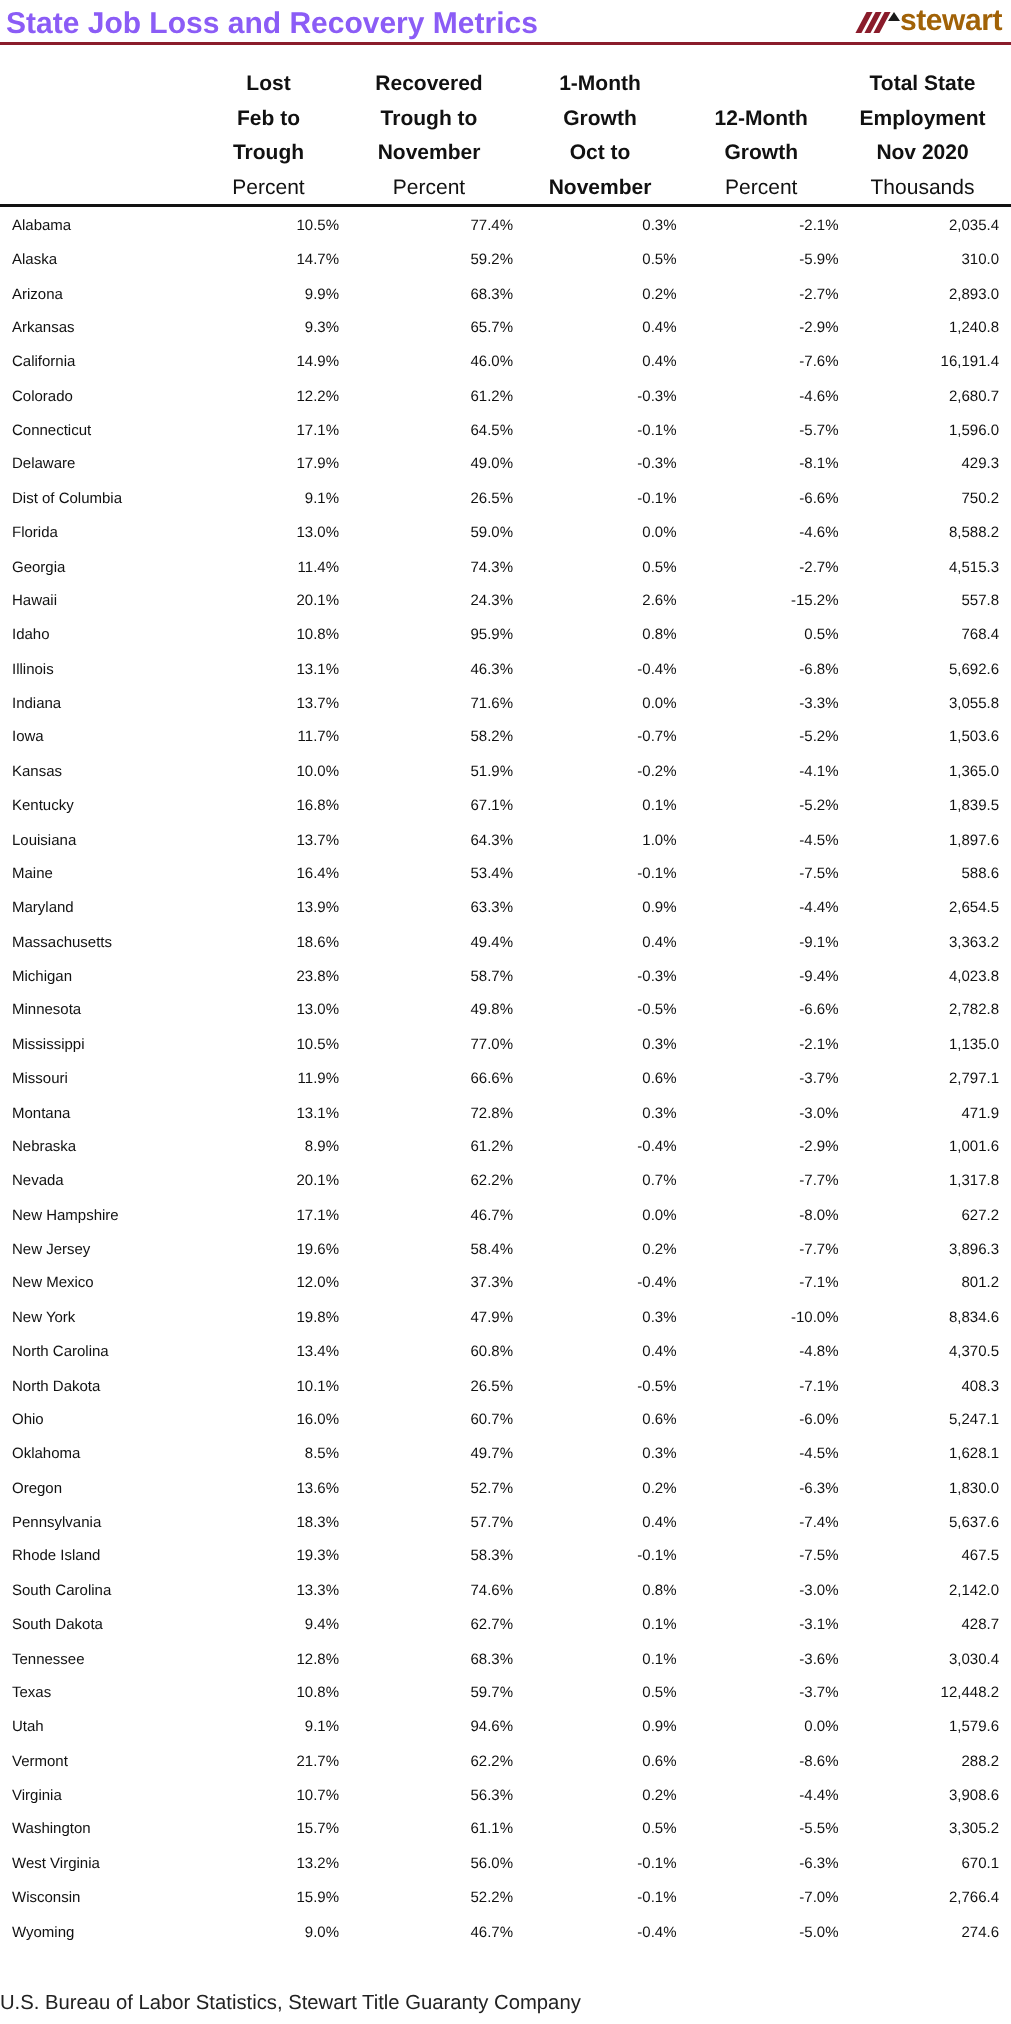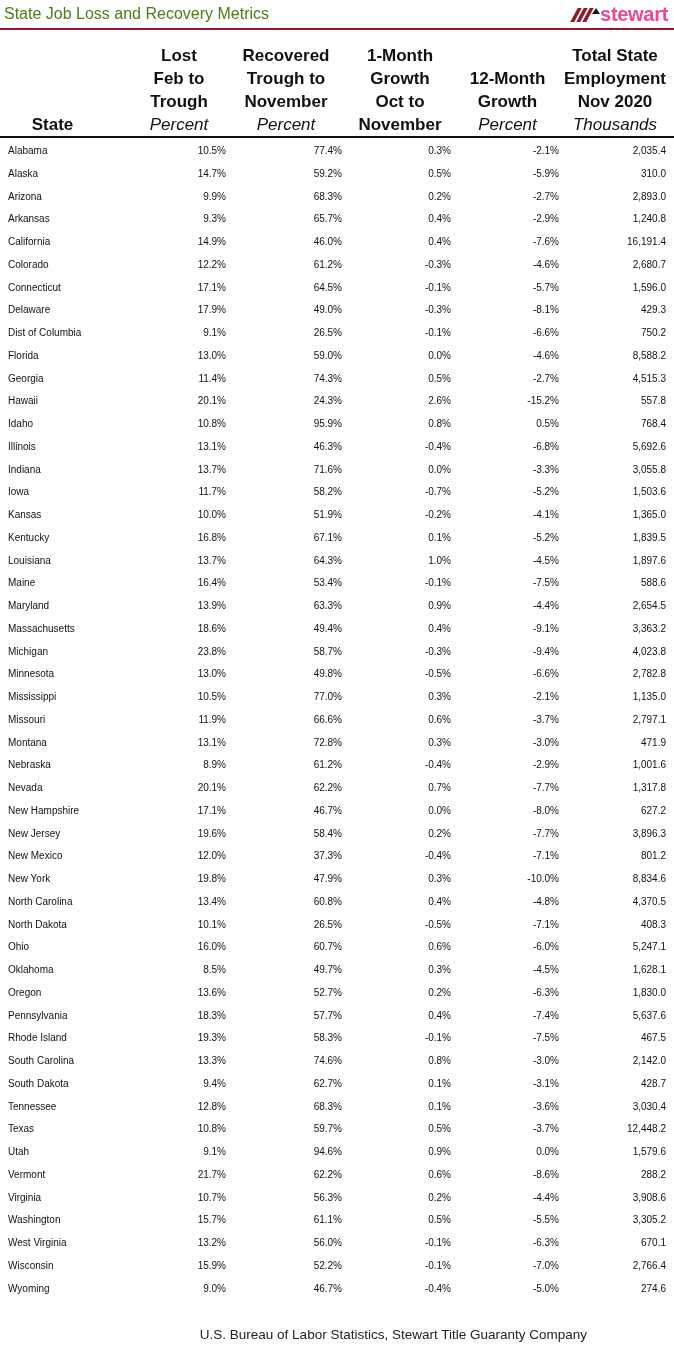--- a/index.html
+++ b/index.html
@@ -1,70 +1,67 @@
 <!DOCTYPE html>
 <html><head>
   <meta charset="utf-8">
   <style>
     html, body { margin: 0; padding: 0; background: #ffffff; }
     body { width: 674px; height: 1349px; position: relative; font-family: "Liberation Sans", sans-serif; color: #111; overflow: hidden; }
     .title-bar { position: absolute; left: 0; top: 0; width: 674px; height: 28px; border-bottom: 2px solid #8a1c2b; }
-    .title { position: absolute; left: 4px; top: 5px; font-size: 16px; font-weight: normal; color: #4d7c0f; }
+    .title { position: absolute; left: 4px; top: 5px; font-size: 20px; font-weight: bold; color: #8b5cf6; }
     .logo { position: absolute; right: 6px; top: 3px; display: flex; align-items: center; }
     .logo-mark { width: 28px; height: 18px; position: relative; margin-right: 2px; }
     .logo-mark span { position: absolute; bottom: 2px; width: 4px; height: 14px; background: #8a1c2b; transform: skewX(-28deg); }
     .logo-mark span:nth-child(1) { left: 4px; }
     .logo-mark span:nth-child(2) { left: 10px; }
     .logo-mark span:nth-child(3) { left: 16px; }
     .logo-mark .caret { position: absolute; left: 22px; top: 2px; width: 0; height: 0; border-left: 4px solid transparent; border-right: 4px solid transparent; border-bottom: 6px solid #1a1a1a; }
-    .logo-text { font-size: 20px; font-weight: bold; color: #ec4899; letter-spacing: -0.3px; }
+    .logo-text { font-size: 20px; font-weight: bold; color: #a16207; letter-spacing: -0.3px; }
 
     .table-head { position: absolute; left: 0; top: 46px; width: 674px; height: 90px; border-bottom: 2px solid #111; }
-    .hcol { position: absolute; top: 0; height: 90px; display: flex; flex-direction: column; justify-content: flex-end; font-size: 17px; line-height: 23px; }
+    .hcol { position: absolute; top: 0; height: 90px; display: flex; flex-direction: column; justify-content: flex-end; font-size: 14px; line-height: 23px; }
     .hcol .b { font-weight: bold; }
-    .hcol .i { font-style: italic; font-weight: normal; }
+    .hcol .i { font-weight: normal; }
     .hcol.state { left: 0; width: 105px; text-align: center; }
     .hcol.c1 { left: 130px; width: 98px; text-align: center; }
     .hcol.c2 { left: 236px; width: 100px; text-align: center; }
     .hcol.c3 { left: 350px; width: 100px; text-align: center; }
     .hcol.c4 { left: 460px; width: 95px; text-align: center; align-items: center; }
     .hcol.c5 { left: 560px; width: 110px; text-align: center; }
 
     .rows { position: absolute; left: 0; top: 140px; width: 674px; }
     .row { position: relative; height: 22.75px; font-size: 10px; line-height: 22.75px; }
     .row span { position: absolute; top: 0; white-space: nowrap; }
     .row .st { left: 8px; }
     .row .v1 { right: 448px; text-align: left; }
     .row .v2 { right: 332px; text-align: right; }
     .row .v3 { right: 223px; text-align: right; }
     .row .v4 { right: 115px; text-align: right; }
     .row .v5 { right: 8px; text-align: right; }
 
-    .footer { position: absolute; left: 0; top: 1327px; width: 587px; text-align: right; font-size: 13.5px; color: #222; }
+    .footer { position: absolute; left: 0; top: 1327px; width: 587px; text-align: left; font-size: 13.5px; color: #222; }
   </style>
 </head>
 <body>
 
 <div class="title-bar">
   <div class="title">State Job Loss and Recovery Metrics</div>
   <div class="logo">
     <div class="logo-mark">
         <span></span>
         <span></span>
         <span></span>
         <i class="caret"></i>
       </div>
     <div class="logo-text">stewart</div>
   </div>
 </div>
 
 <div class="table-head">
-  <div class="hcol state">
-    <div class="b">State</div>
-  </div>
   <div class="hcol c1">
     <div class="b">Lost</div>
     <div class="b">Feb to</div>
     <div class="b">Trough</div>
     <div class="i">Percent</div>
   </div>
   <div class="hcol c2">
     <div class="b">Recovered</div>
     <div class="b">Trough to</div>
     <div class="b">November</div>

